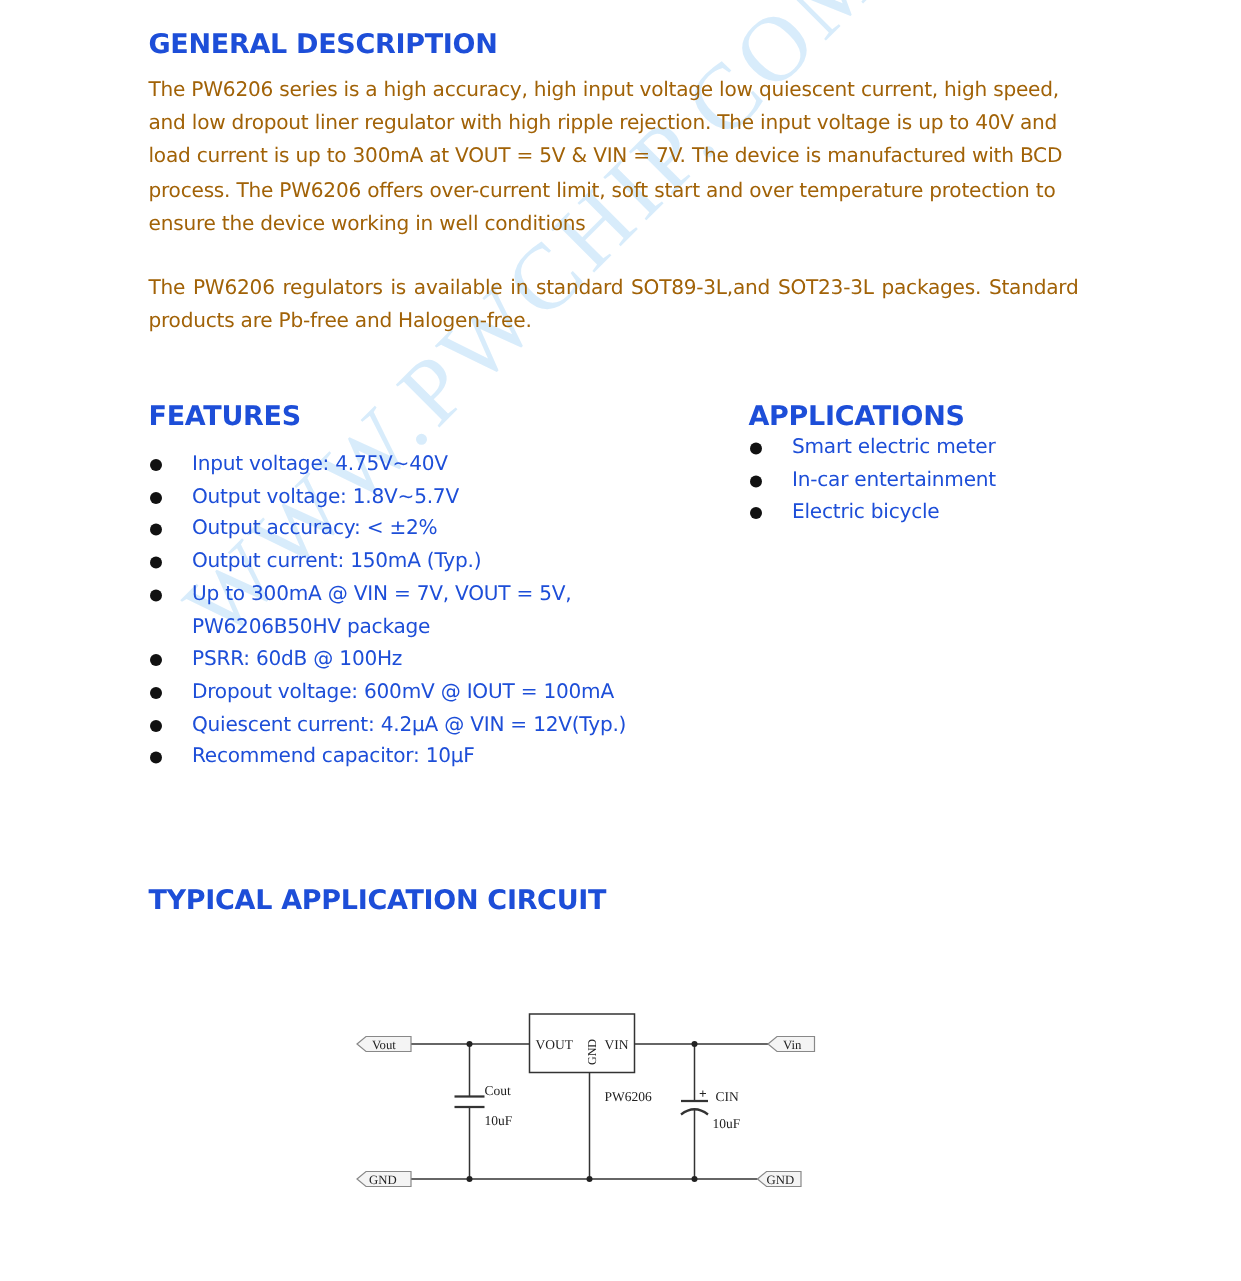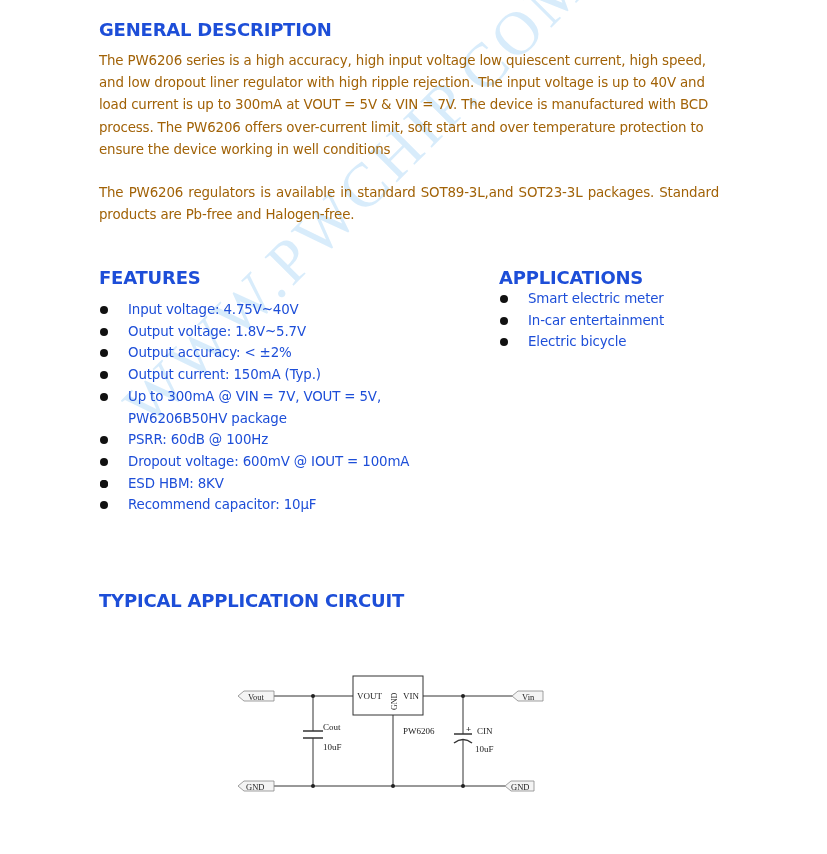--- a/index.html
+++ b/index.html
@@ -32,22 +32,21 @@
 
 <h2 class="h" style="left:99px; top:267px;">FEATURES</h2>
 <ul class="bl" style="left:99px; top:299px; width:360px;">
   <li><span class="dot"></span><span>Input voltage: 4.75V~40V</span></li>
   <li><span class="dot"></span><span>Output voltage: 1.8V~5.7V</span></li>
   <li><span class="dot"></span><span>Output accuracy: &lt; ±2%</span></li>
   <li><span class="dot"></span><span>Output current: 150mA (Typ.)</span></li>
   <li style="width:260px;"><span class="dot"></span><span>Up to 300mA @ VIN = 7V, VOUT = 5V, PW6206B50HV package</span></li>
   <li><span class="dot"></span><span>PSRR: 60dB @ 100Hz</span></li>
   <li><span class="dot"></span><span>Dropout voltage: 600mV @ IOUT = 100mA</span></li>
-  <li><span class="dot"></span></li>
-  <li><span class="dot"></span><span>ESD HBM: 8KV</span></li>
+  <li><span class="dot"></span><span>Quiescent current: 4.2μA @ VIN = 12V(Typ.)</span></li>
   <li><span class="dot"></span><span>Recommend capacitor: 10μF</span></li>
 </ul>
 
 <h2 class="h" style="left:499px; top:267px;">APPLICATIONS</h2>
 <ul class="bl" style="left:499px; top:288px; width:220px;">
   <li><span class="dot"></span><span>Smart electric meter</span></li>
   <li><span class="dot"></span><span>In-car entertainment</span></li>
   <li><span class="dot"></span><span>Electric bicycle</span></li>
 </ul>
 

